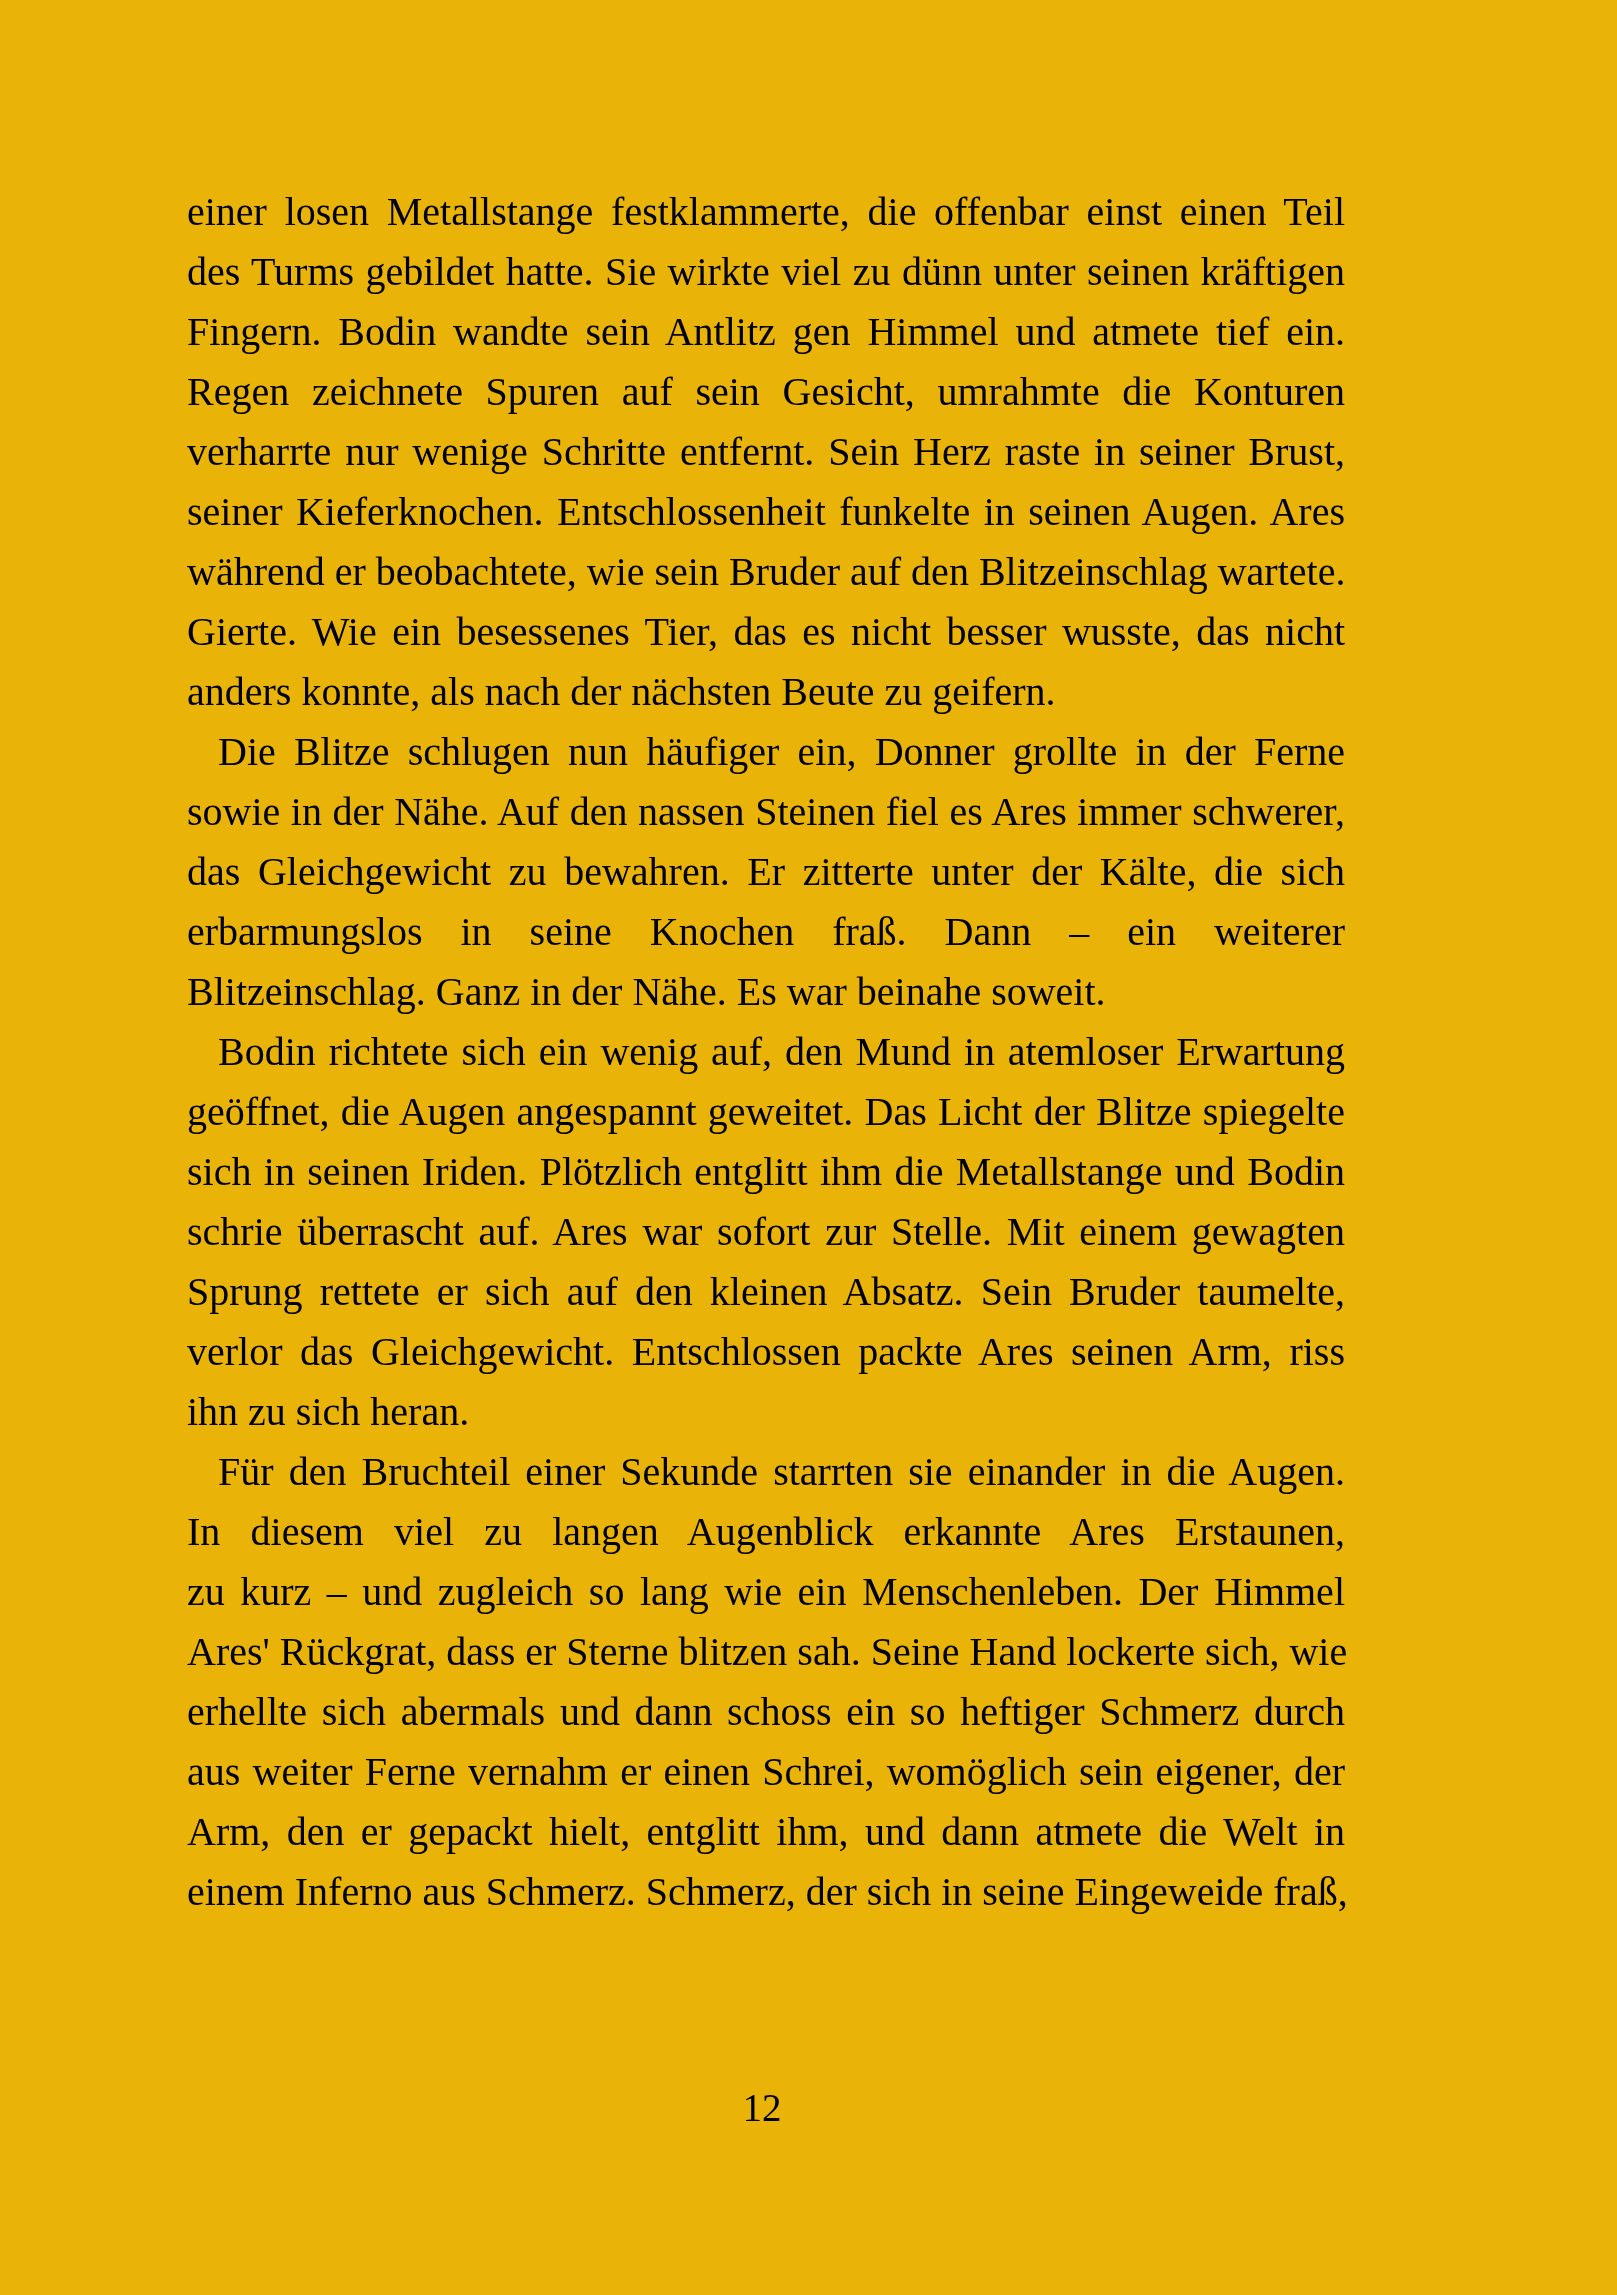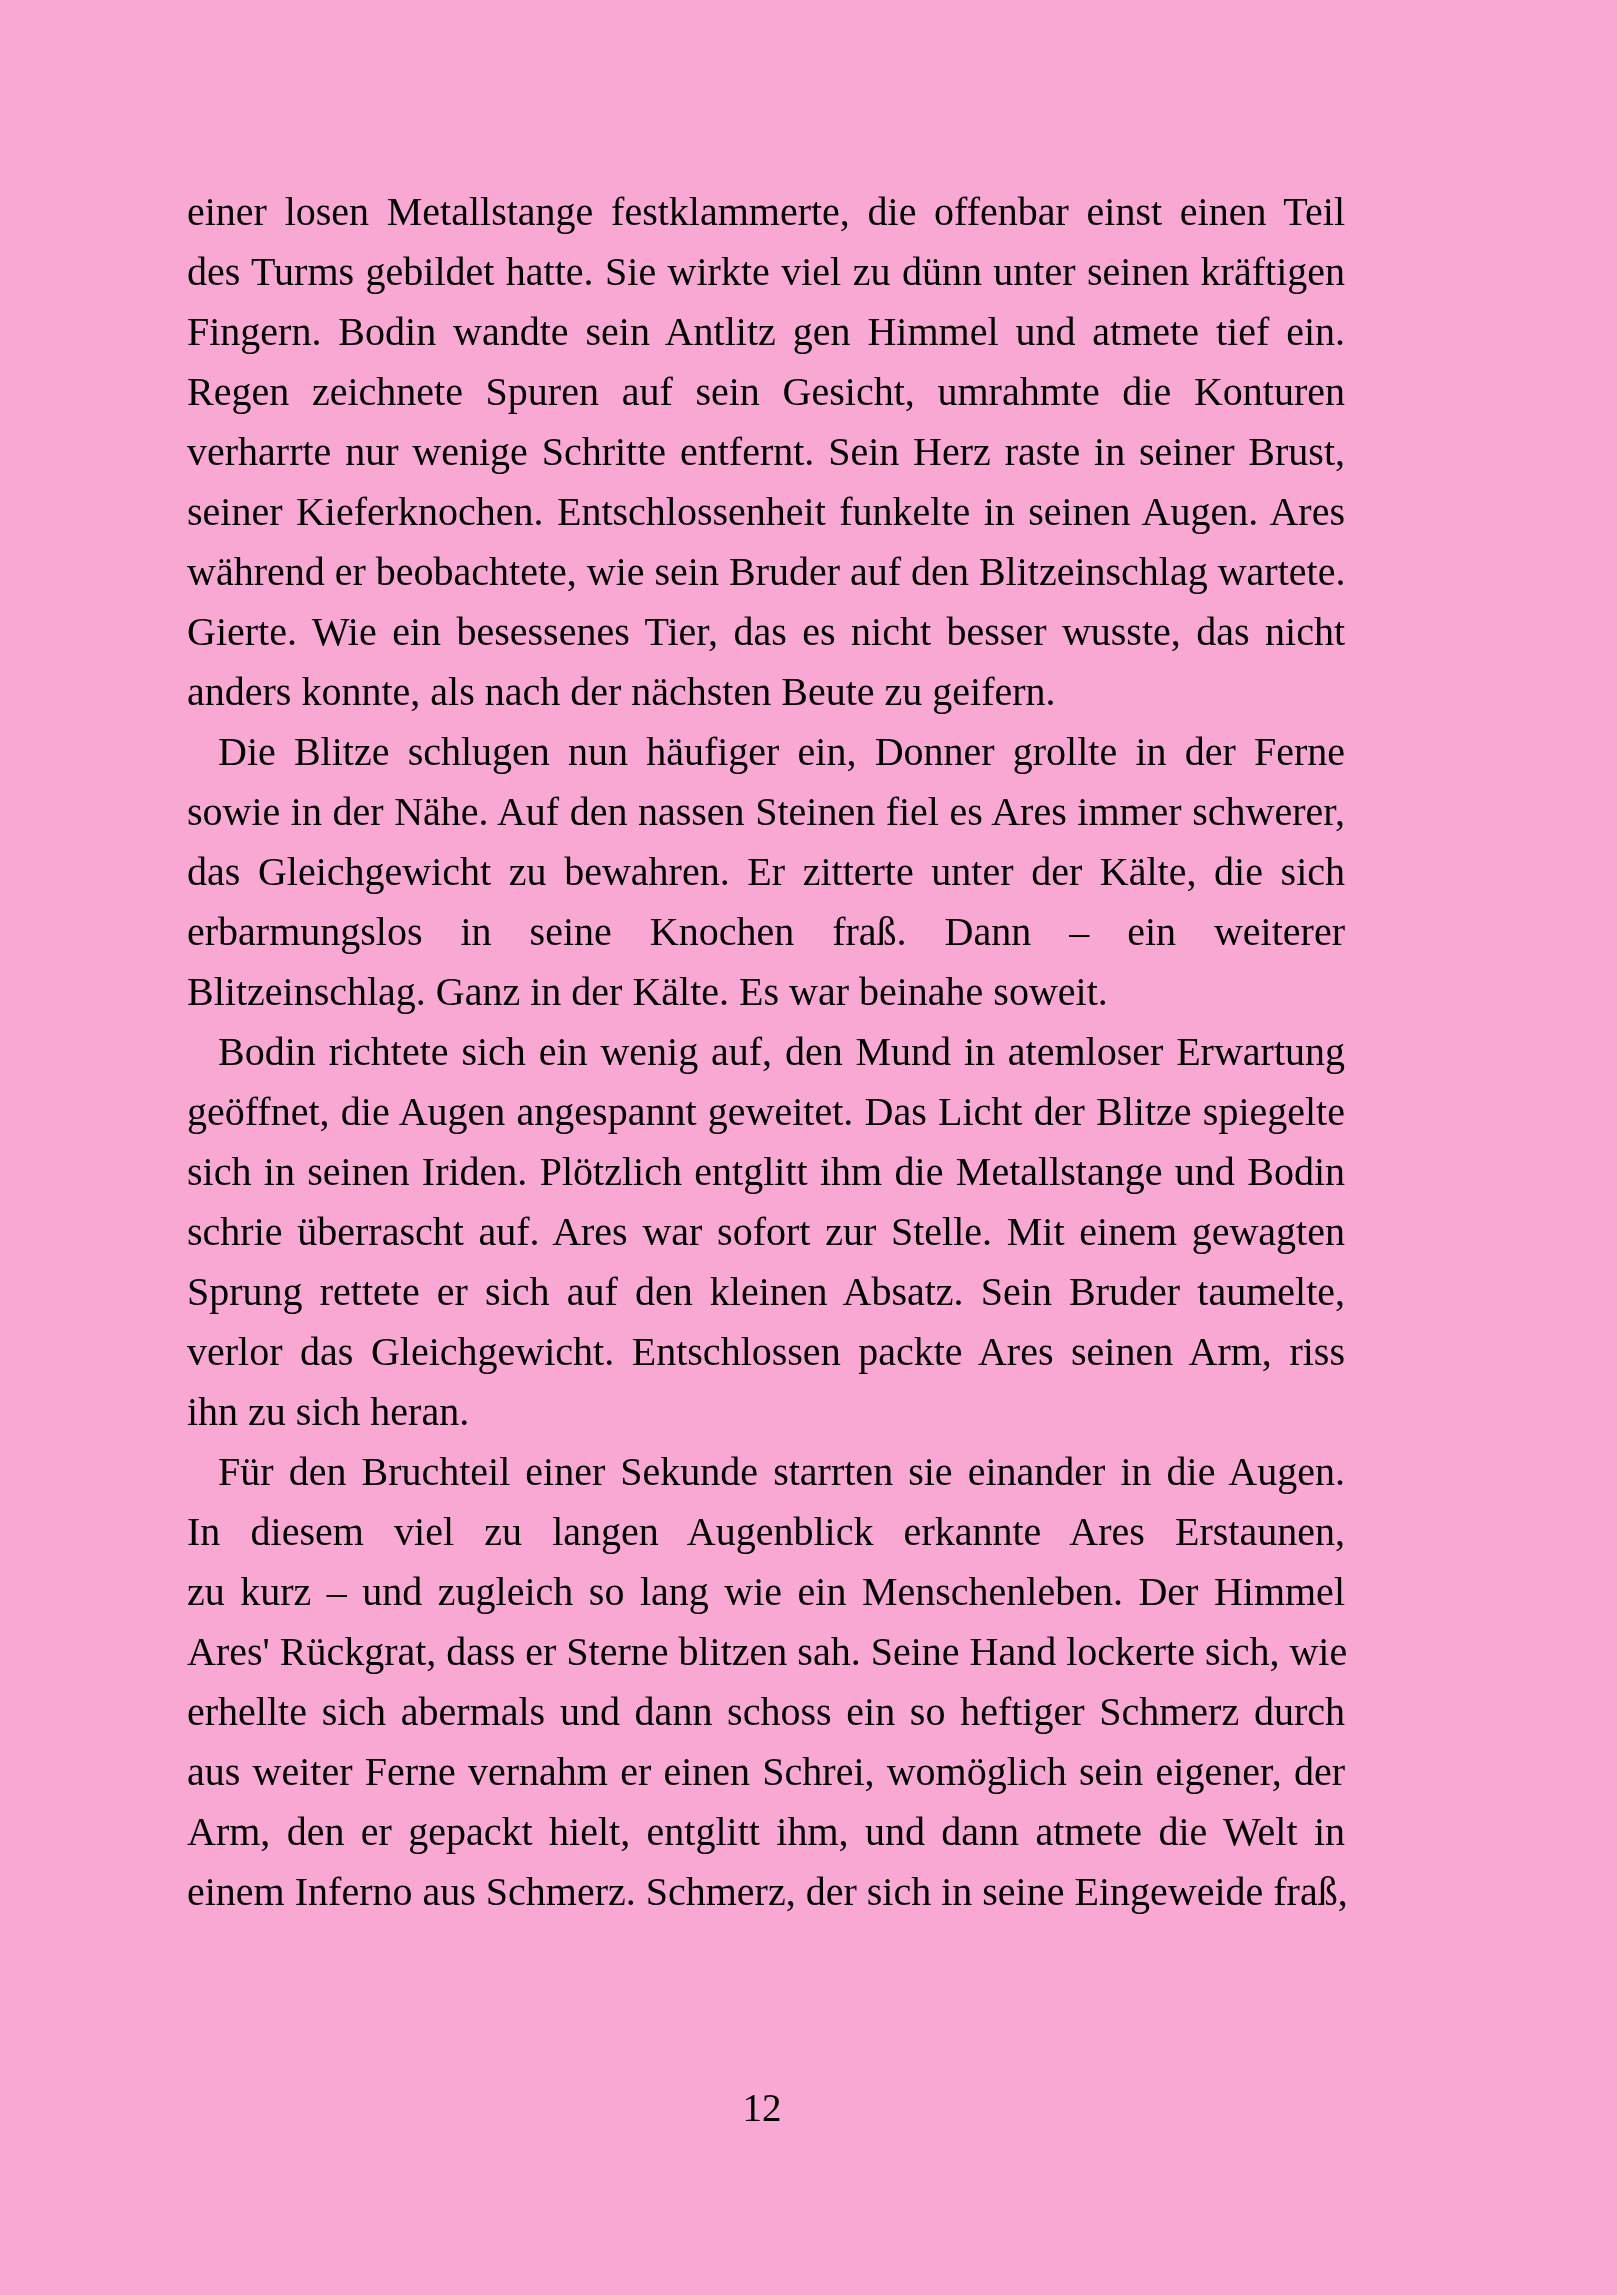--- a/index.html
+++ b/index.html
@@ -1,18 +1,18 @@
 <!DOCTYPE html>
 <html style="font-size:7.4px"><head>
 <meta charset="utf-8">
 <style>
   html, body { margin: 0; padding: 0; background: #ffffff; }
   body { width: 1618px; height: 2295px; position: relative; overflow: hidden; }
   .page {
-    position: absolute; left: 0; top: 0; width: 1618px; height: 2295px; background: #f9a8d4;
+    position: absolute; left: 0; top: 0; width: 1618px; height: 2295px; background: #eab308;
   }
   .text-block {
     position: absolute; left: 187px; top: 182px; width: 1158px;
     font-family: "Liberation Serif", "DejaVu Serif", serif;
     font-size: 40px; line-height: 60px; color: #000000;
   }
   .line {
     display: block; white-space: nowrap; text-align: justify; text-align-last: justify;
     height: 60px; overflow: visible;
   }
@@ -40,21 +40,21 @@
       <span class="line">während er beobachtete, wie sein Bruder auf den Blitzeinschlag wartete.</span>
       <span class="line">Gierte. Wie ein besessenes Tier, das es nicht besser wusste, das nicht</span>
       <span class="line last">anders konnte, als nach der nächsten Beute zu geifern.</span>
     </div>
 
     <div class="paragraph">
       <span class="line indent">Die Blitze schlugen nun häufiger ein, Donner grollte in der Ferne</span>
       <span class="line">sowie in der Nähe. Auf den nassen Steinen fiel es Ares immer schwerer,</span>
       <span class="line">das Gleichgewicht zu bewahren. Er zitterte unter der Kälte, die sich</span>
       <span class="line">erbarmungslos in seine Knochen fraß. Dann – ein weiterer</span>
-      <span class="line last">Blitzeinschlag. Ganz in der Kälte. Es war beinahe soweit.</span>
+      <span class="line last">Blitzeinschlag. Ganz in der Nähe. Es war beinahe soweit.</span>
     </div>
 
     <div class="paragraph">
       <span class="line indent">Bodin richtete sich ein wenig auf, den Mund in atemloser Erwartung</span>
       <span class="line">geöffnet, die Augen angespannt geweitet. Das Licht der Blitze spiegelte</span>
       <span class="line">sich in seinen Iriden. Plötzlich entglitt ihm die Metallstange und Bodin</span>
       <span class="line">schrie überrascht auf. Ares war sofort zur Stelle. Mit einem gewagten</span>
       <span class="line">Sprung rettete er sich auf den kleinen Absatz. Sein Bruder taumelte,</span>
       <span class="line">verlor das Gleichgewicht. Entschlossen packte Ares seinen Arm, riss</span>
       <span class="line last">ihn zu sich heran.</span>

